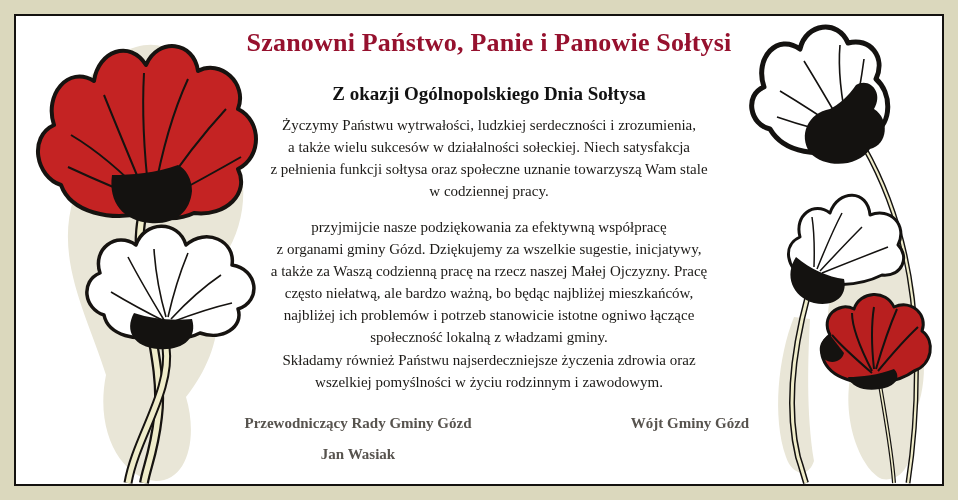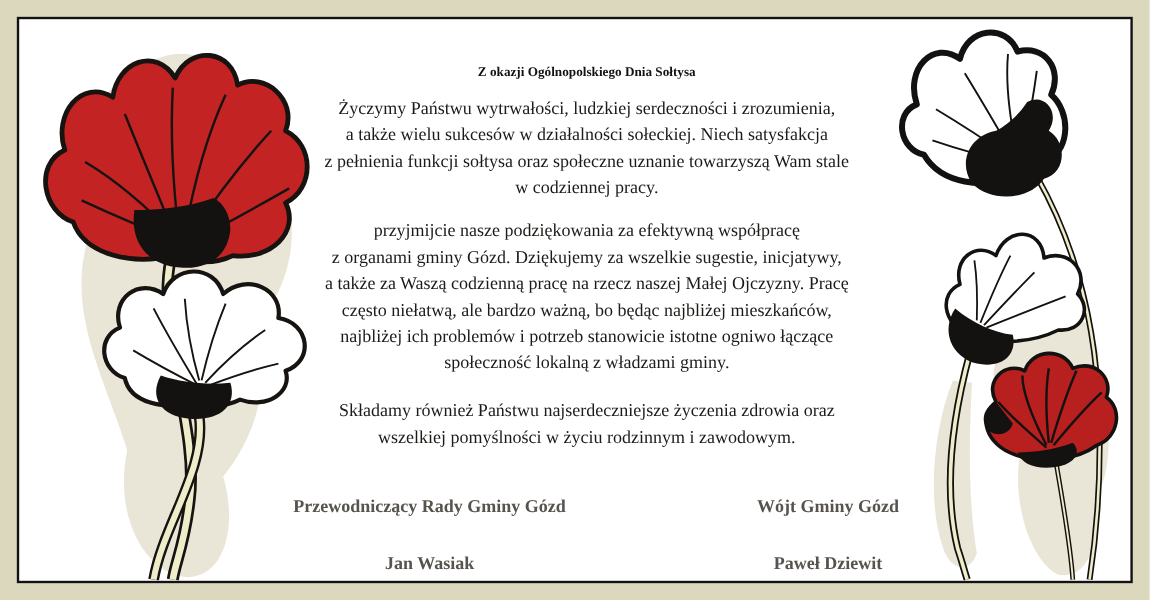--- a/index.html
+++ b/index.html
@@ -25,42 +25,42 @@
     padding-top:10px;
     color:#1c1a17;
   }
   .title{
     font-size:26px;font-weight:bold;line-height:34px;
     color:var(--title,#96112e);
     letter-spacing:0.2px;
   }
   .subtitle{
     margin-top:24px;
-    font-size:11px;font-weight:bold;line-height:20px;
+    font-size:19px;font-weight:bold;line-height:20px;
     color:#121212;
   }
   .para{
     white-space:pre-line;
     font-size:15px;line-height:22px;
     margin:0;
   }
   .para.p1{margin-top:14px;}
   .para.p2{margin-top:10px;}
-  .para.p3{margin-top:18px;}
+  .para.p3{margin-top:1px;}
   .sig{
     position:absolute;top:398px;
     transform:translateX(-50%);
     text-align:center;
     color:var(--signature,#57534e);
     font-weight:bold;font-size:15px;line-height:18px;
     white-space:nowrap;
   }
   .sig.left{left:342px;}
   .sig.right{left:674px;}
-  .sig .name{margin-top:29px;}
+  .sig .name{margin-top:13px;}
 </style>
 </head>
 <body>
 
 <div class="card">
 
   <svg class="illustration left" viewBox="0 0 270 466" aria-hidden="true">
     <path d="M120,30 C58,48 36,118 58,180 C38,242 72,300 90,358 C78,418 108,462 140,464 C172,464 182,420 170,380 C202,340 212,290 190,258 C232,228 242,148 202,108 C192,58 162,18 120,30 Z" fill="#e9e6d7"></path>
 
     <g>
@@ -151,20 +151,21 @@
         <path d="M172,352 Q168,315 172,290"></path>
         <path d="M174,352 Q185,315 195,292"></path>
         <path d="M176,354 Q200,325 216,310"></path>
       </g>
       <path d="M146,360 C150,372 168,376 186,370 C196,366 198,358 192,352 C176,358 160,360 146,360 Z" fill="#141210"></path>
       <path d="M128,318 C118,322 114,334 122,342 C130,348 140,344 142,336 Z" fill="#141210"></path>
     </g>
   </svg>
 
   <div class="content">
+    <div class="title">Szanowni Państwo, Panie i Panowie Sołtysi</div>
     <div class="subtitle">Z okazji Ogólnopolskiego Dnia Sołtysa</div>
     <p class="para p2">Życzymy Państwu wytrwałości, ludzkiej serdeczności i zrozumienia,
 a także wielu sukcesów w działalności sołeckiej. Niech satysfakcja
 z pełnienia funkcji sołtysa oraz społeczne uznanie towarzyszą Wam stale
 w codziennej pracy.</p>
     <p class="para p1">przyjmijcie nasze podziękowania za efektywną współpracę
 z organami gminy Gózd. Dziękujemy za wszelkie sugestie, inicjatywy,
 a także za Waszą codzienną pracę na rzecz naszej Małej Ojczyzny. Pracę
 często niełatwą, ale bardzo ważną, bo będąc najbliżej mieszkańców,
 najbliżej ich problemów i potrzeb stanowicie istotne ogniwo łączące
@@ -172,16 +173,15 @@
     <p class="para p3">Składamy również Państwu najserdeczniejsze życzenia zdrowia oraz
 wszelkiej pomyślności w życiu rodzinnym i zawodowym.</p>
   </div>
 
   <div class="sig left">
     <div class="role">Przewodniczący Rady Gminy Gózd</div>
     <div class="name">Jan Wasiak</div>
   </div>
   <div class="sig right">
     <div class="role">Wójt Gminy Gózd</div>
-    <div class="name">Paweł Dziewit</div>
   </div>
 
 </div>
 
 </body></html>

